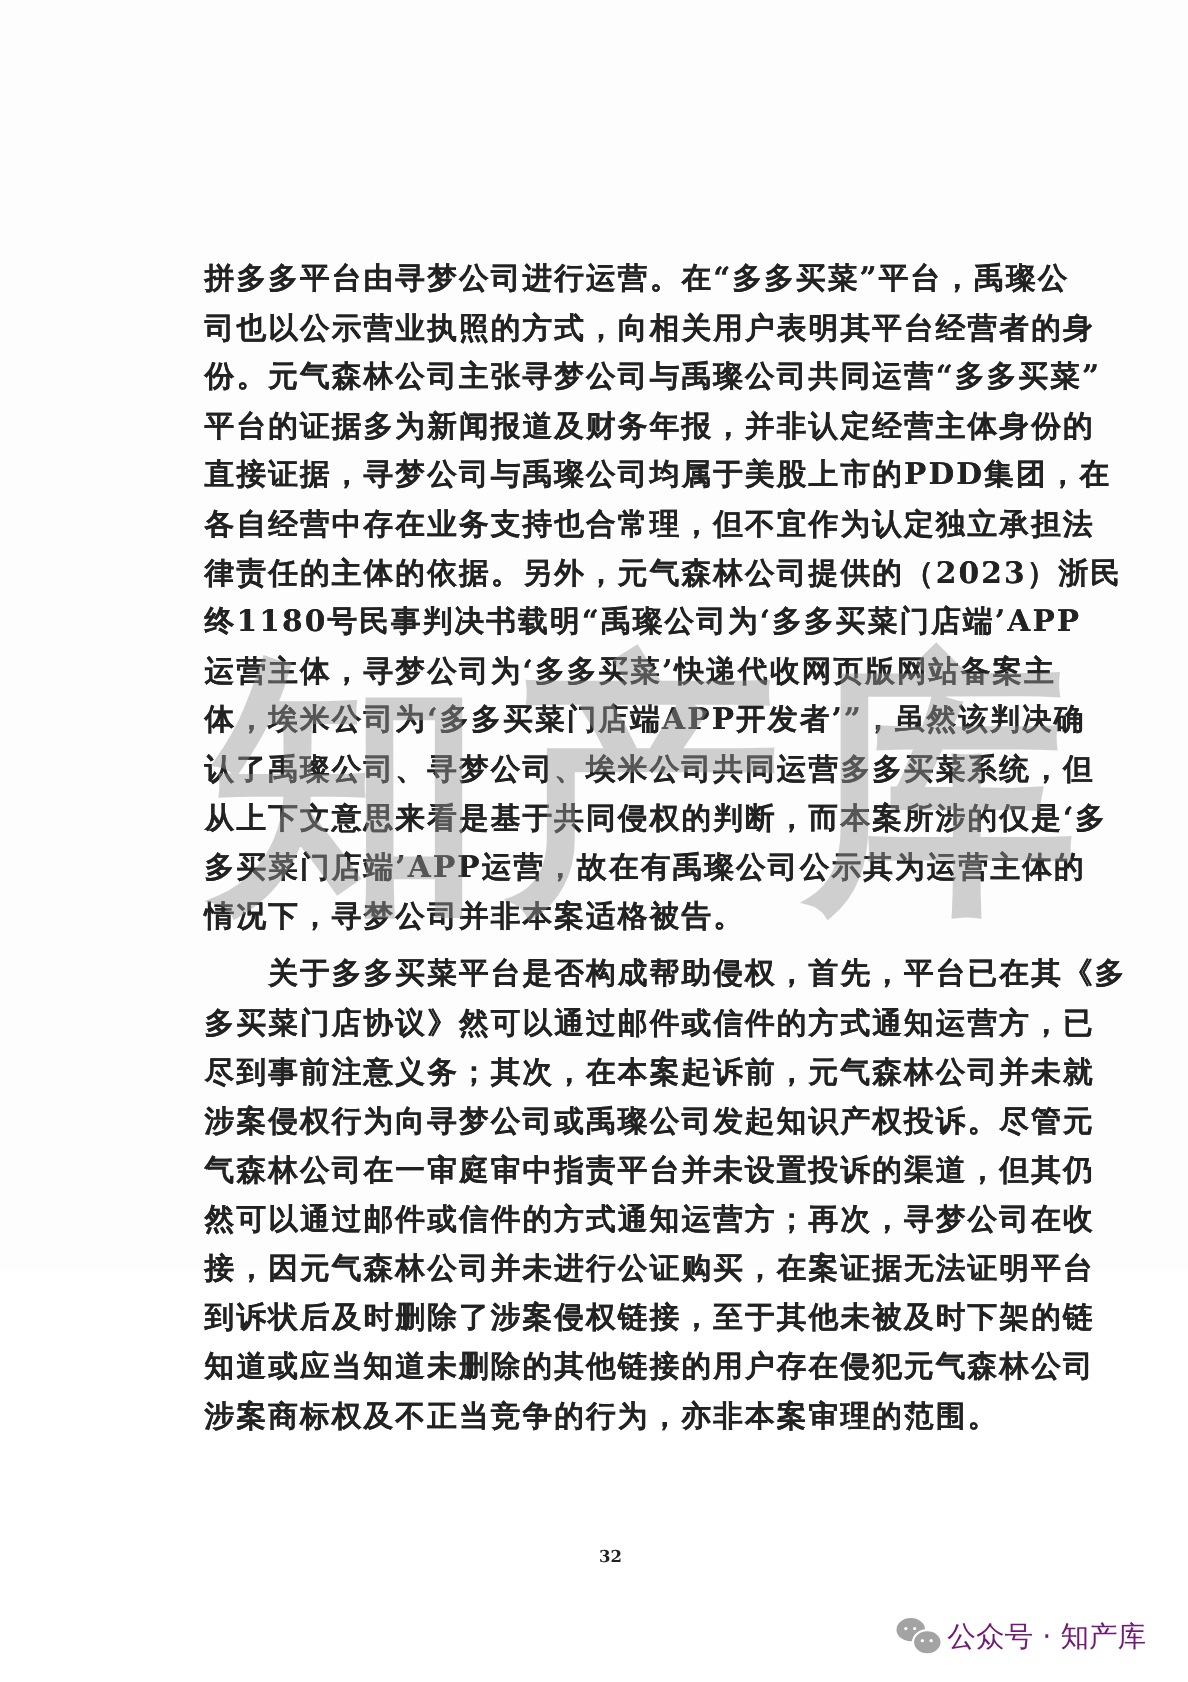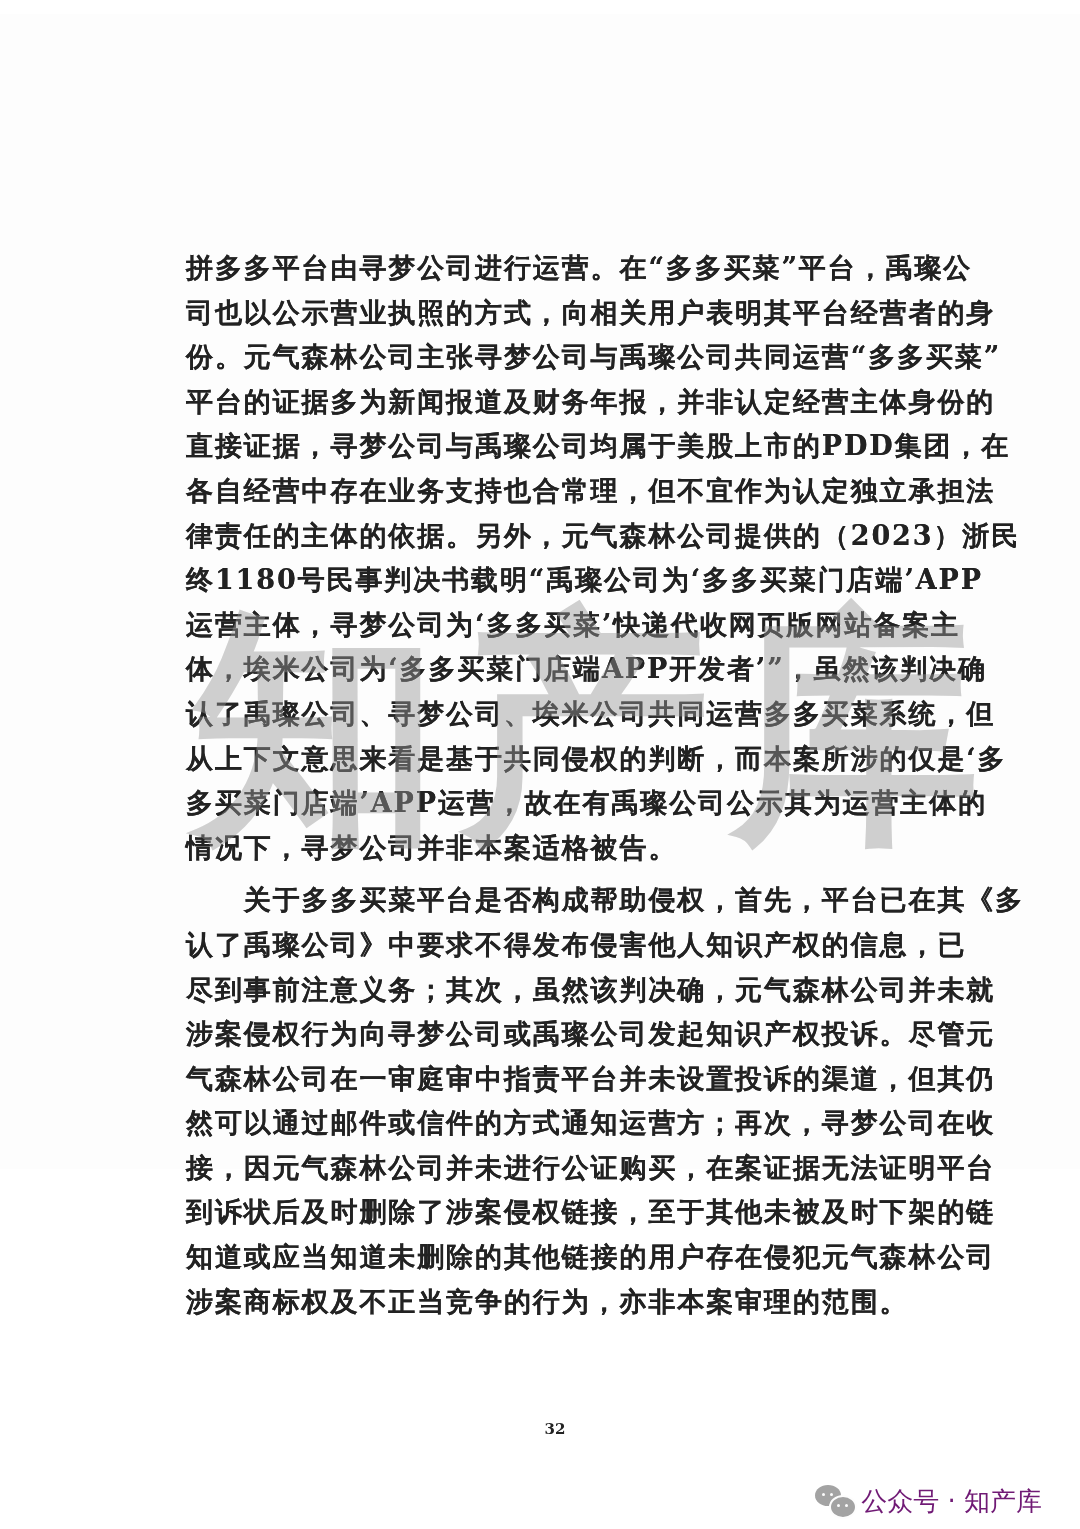--- a/index.html
+++ b/index.html
@@ -10,21 +10,21 @@
   body {
     width: 1080px;
     height: 1529px;
     position: relative;
     overflow: hidden;
     font-family: "DejaVu Serif", "Liberation Serif", serif;
     color: #1a1a1a;
   }
   .page {
     position: absolute;
-    left: 0; top: 14px;
+    left: 0; top: 0;
     width: 1080px;
     height: 1155px;
     background: #fdfdfd;
   }
   .body-text {
     position: absolute;
     left: 186px;
     top: 232px;
     width: 750px;
   }
@@ -131,22 +131,22 @@
       <span class="line">运营主体，寻梦公司为‘多多买菜’快递代收网页版网站备案主</span>
       <span class="line">体，埃米公司为‘多多买菜门店端APP开发者’”，虽然该判决确</span>
       <span class="line">认了禹璨公司、寻梦公司、埃米公司共同运营多多买菜系统，但</span>
       <span class="line">从上下文意思来看是基于共同侵权的判断，而本案所涉的仅是‘多</span>
       <span class="line">多买菜门店端’APP运营，故在有禹璨公司公示其为运营主体的</span>
       <span class="line last">情况下，寻梦公司并非本案适格被告。</span>
     </div>
     <div class="gap"></div>
     <div class="para">
       <span class="line">　　关于多多买菜平台是否构成帮助侵权，首先，平台已在其《多</span>
-      <span class="line">认了禹璨公司》中要求不得发布侵害他人知识产权的信息，已</span>
-      <span class="line">尽到事前注意义务；其次，虽然该判决确，元气森林公司并未就</span>
+      <span class="line">多买菜门店协议》然可以通过邮件或信件的方式通知运营方，已</span>
+      <span class="line">尽到事前注意义务；其次，在本案起诉前，元气森林公司并未就</span>
       <span class="line">涉案侵权行为向寻梦公司或禹璨公司发起知识产权投诉。尽管元</span>
       <span class="line">气森林公司在一审庭审中指责平台并未设置投诉的渠道，但其仍</span>
       <span class="line">然可以通过邮件或信件的方式通知运营方；再次，寻梦公司在收</span>
       <span class="line">接，因元气森林公司并未进行公证购买，在案证据无法证明平台</span>
       <span class="line">到诉状后及时删除了涉案侵权链接，至于其他未被及时下架的链</span>
       <span class="line">知道或应当知道未删除的其他链接的用户存在侵犯元气森林公司</span>
       <span class="line last">涉案商标权及不正当竞争的行为，亦非本案审理的范围。</span>
     </div>
   </div>
 

